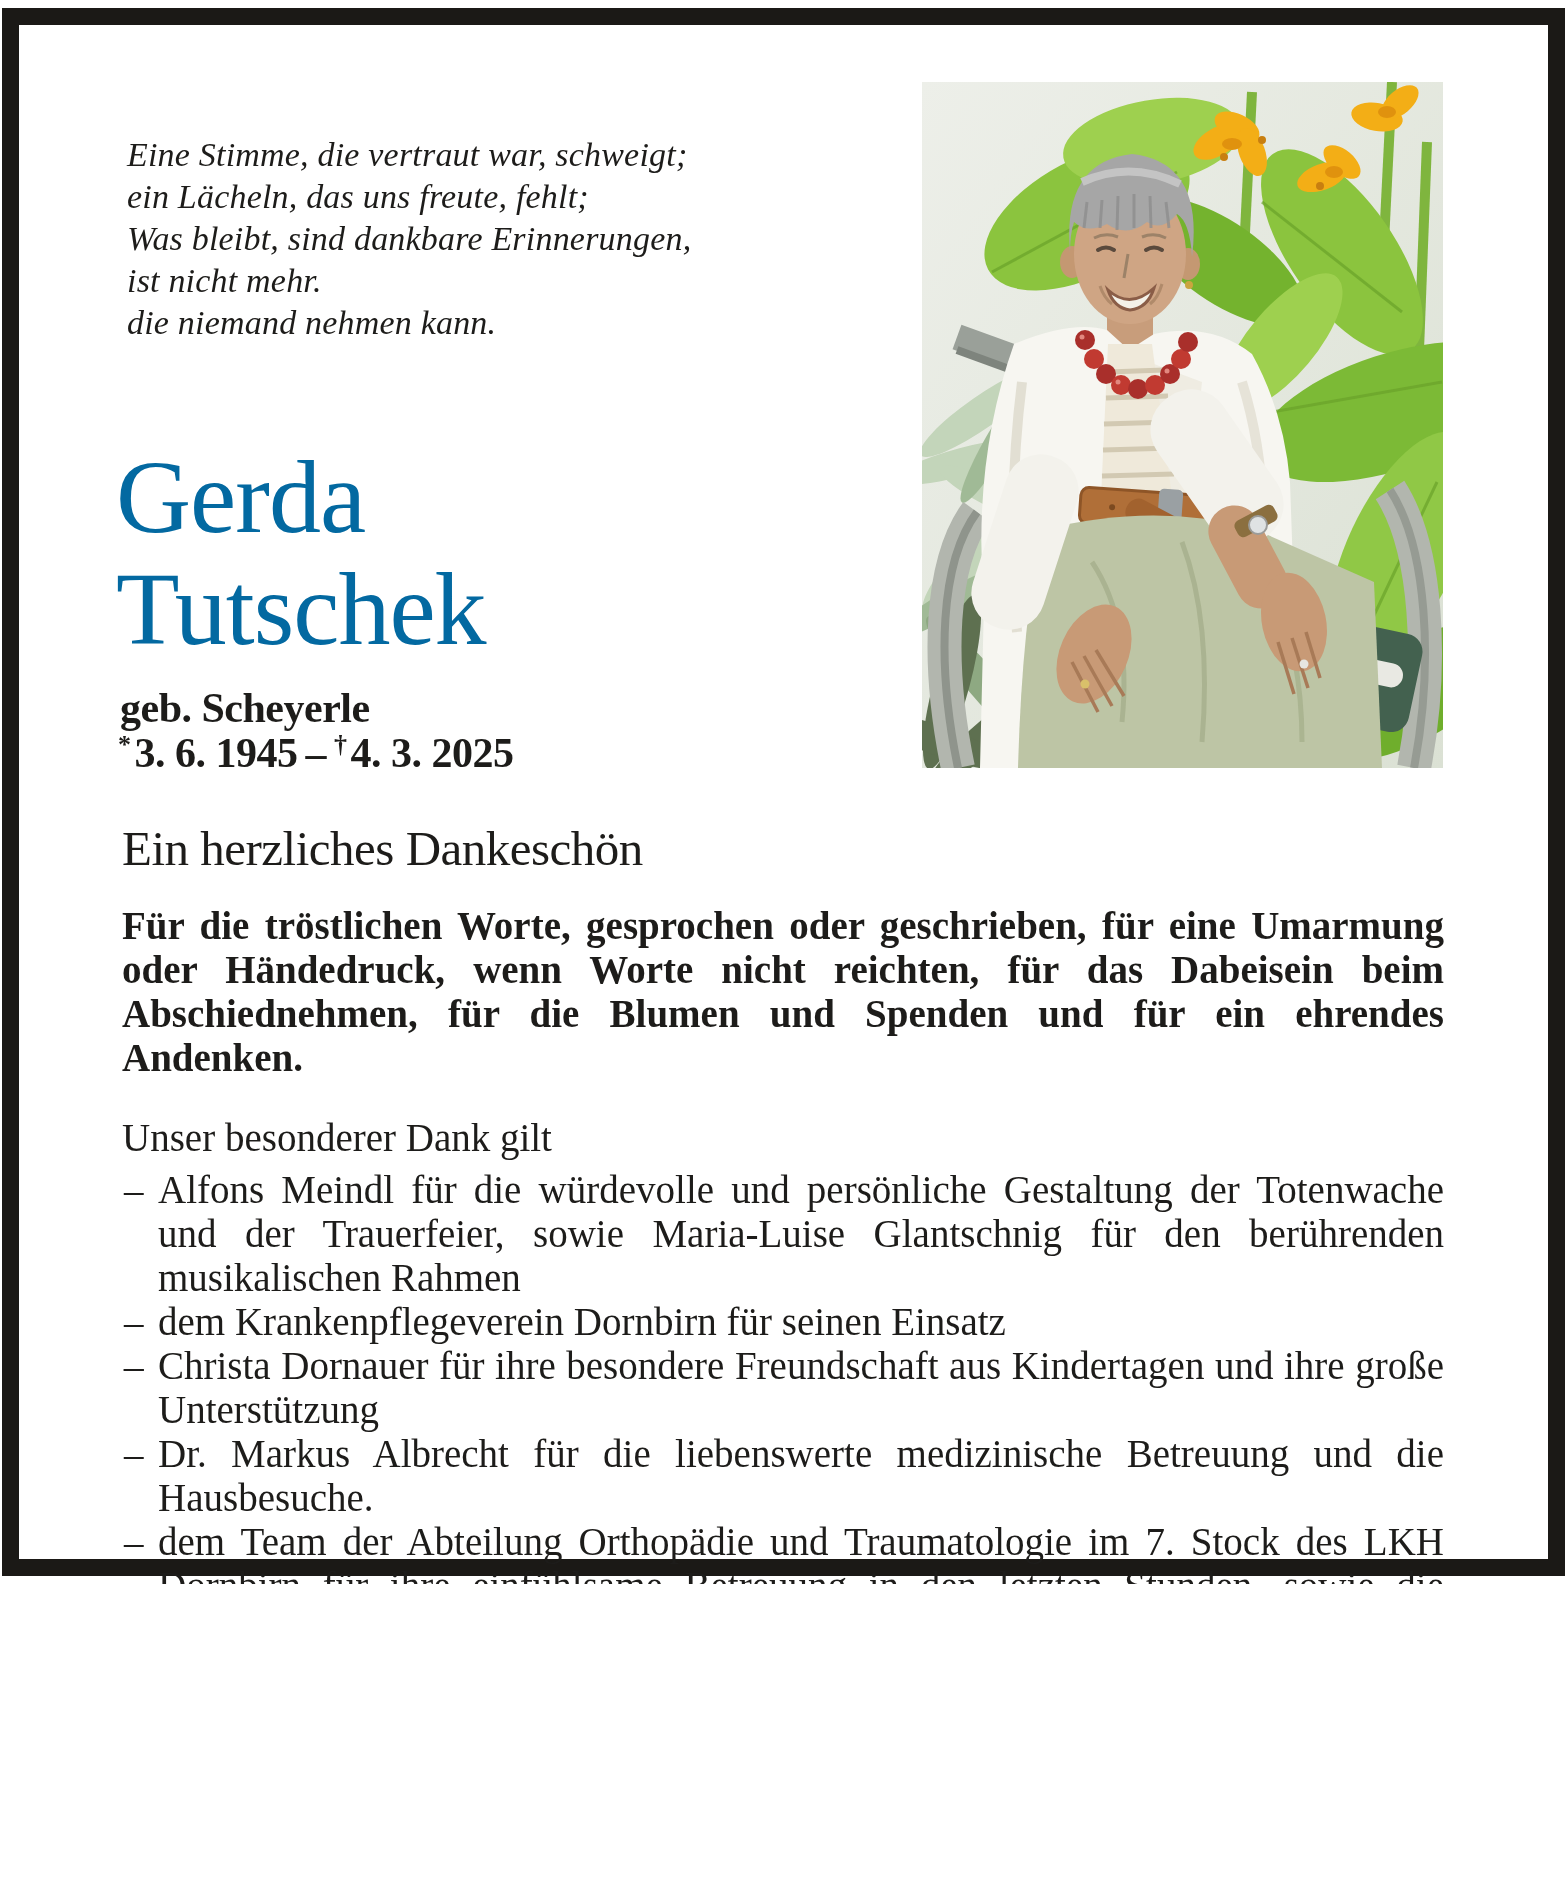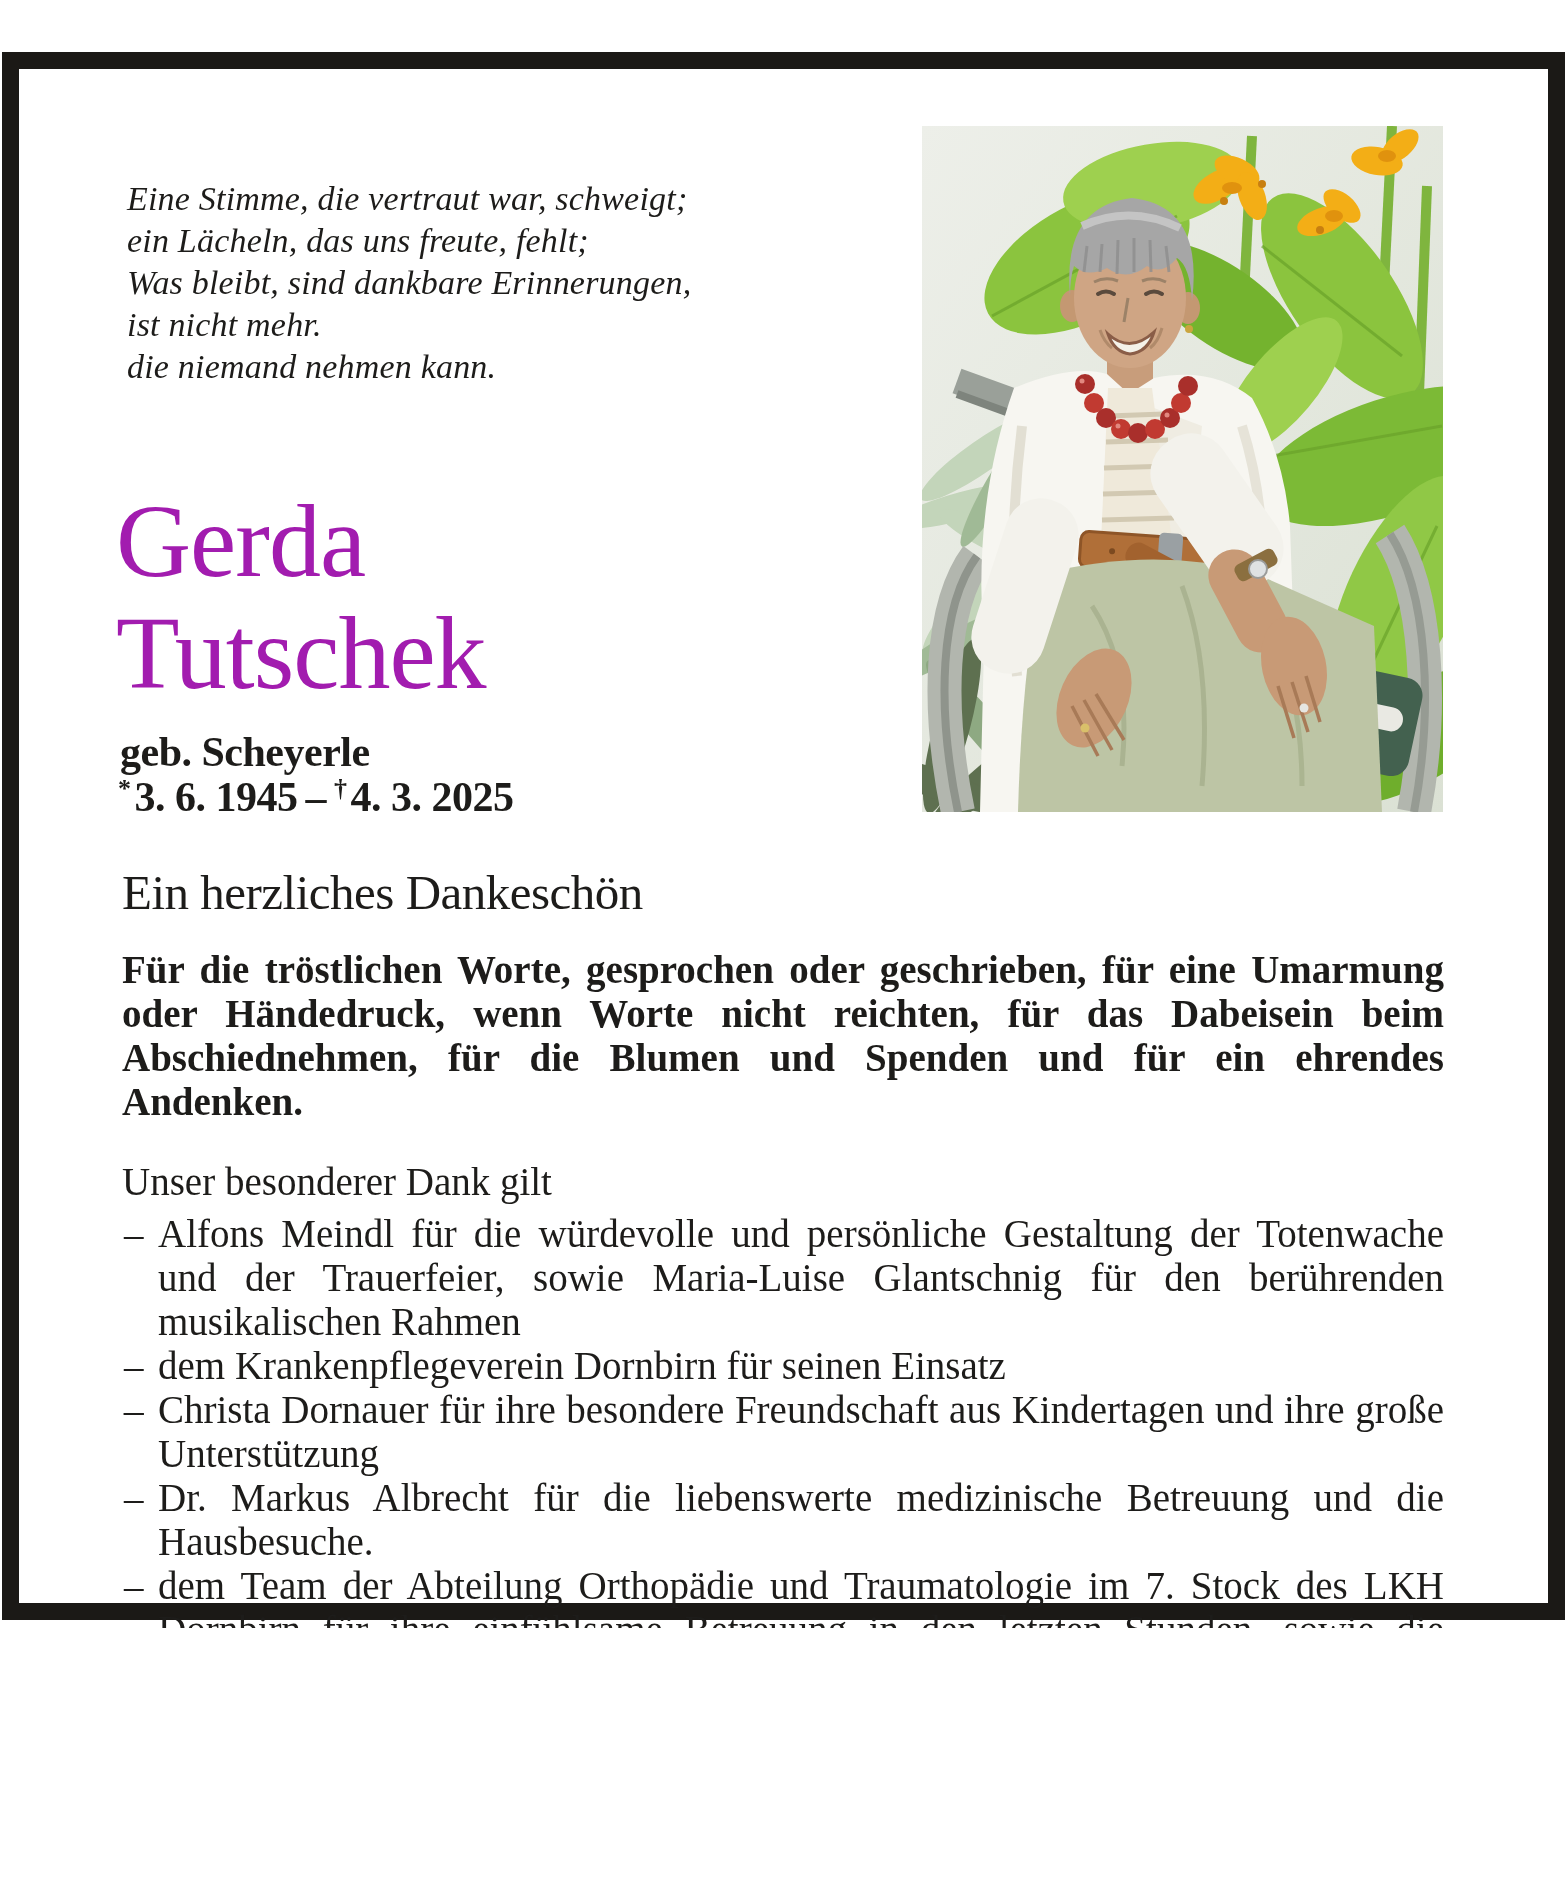--- a/index.html
+++ b/index.html
@@ -3,21 +3,20 @@
 <meta charset="utf-8">
 <style>
   html,body{margin:0;padding:0;background:#ffffff;}
   .page{
     position:relative;
     width:1567px;height:1584px;
     background:#ffffff;
     font-family:"Liberation Serif","DejaVu Serif",serif;
     color:#1d1c1a;
     overflow:hidden;
-    margin-top:44px;
   }
   .frame{
     position:absolute;left:2px;top:8px;right:2px;bottom:8px;
     border:17px solid #1b1916;
     pointer-events:none;
   }
   
   .poem{
     position:absolute;left:127px;top:134px;
     font-style:italic;font-size:34px;line-height:42px;
@@ -26,21 +25,21 @@
   
   .photo{
     position:absolute;left:922px;top:82px;width:521px;height:686px;
     overflow:hidden;
   }
   .photo svg{display:block;width:100%;height:100%;}
   
   .name{
     position:absolute;left:116px;top:441px;
     font-size:104px;line-height:112px;
-    letter-spacing:-1px;color:#a21caf;
+    letter-spacing:-1px;color:#0369a1;
   }
   .birthname{
     position:absolute;left:120px;top:684px;
     font-size:42px;font-weight:bold;letter-spacing:-0.5px;
   }
   .dates{
     position:absolute;left:118px;top:729px;
     font-size:42px;font-weight:bold;letter-spacing:-0.5px;
     white-space:nowrap;
   }

